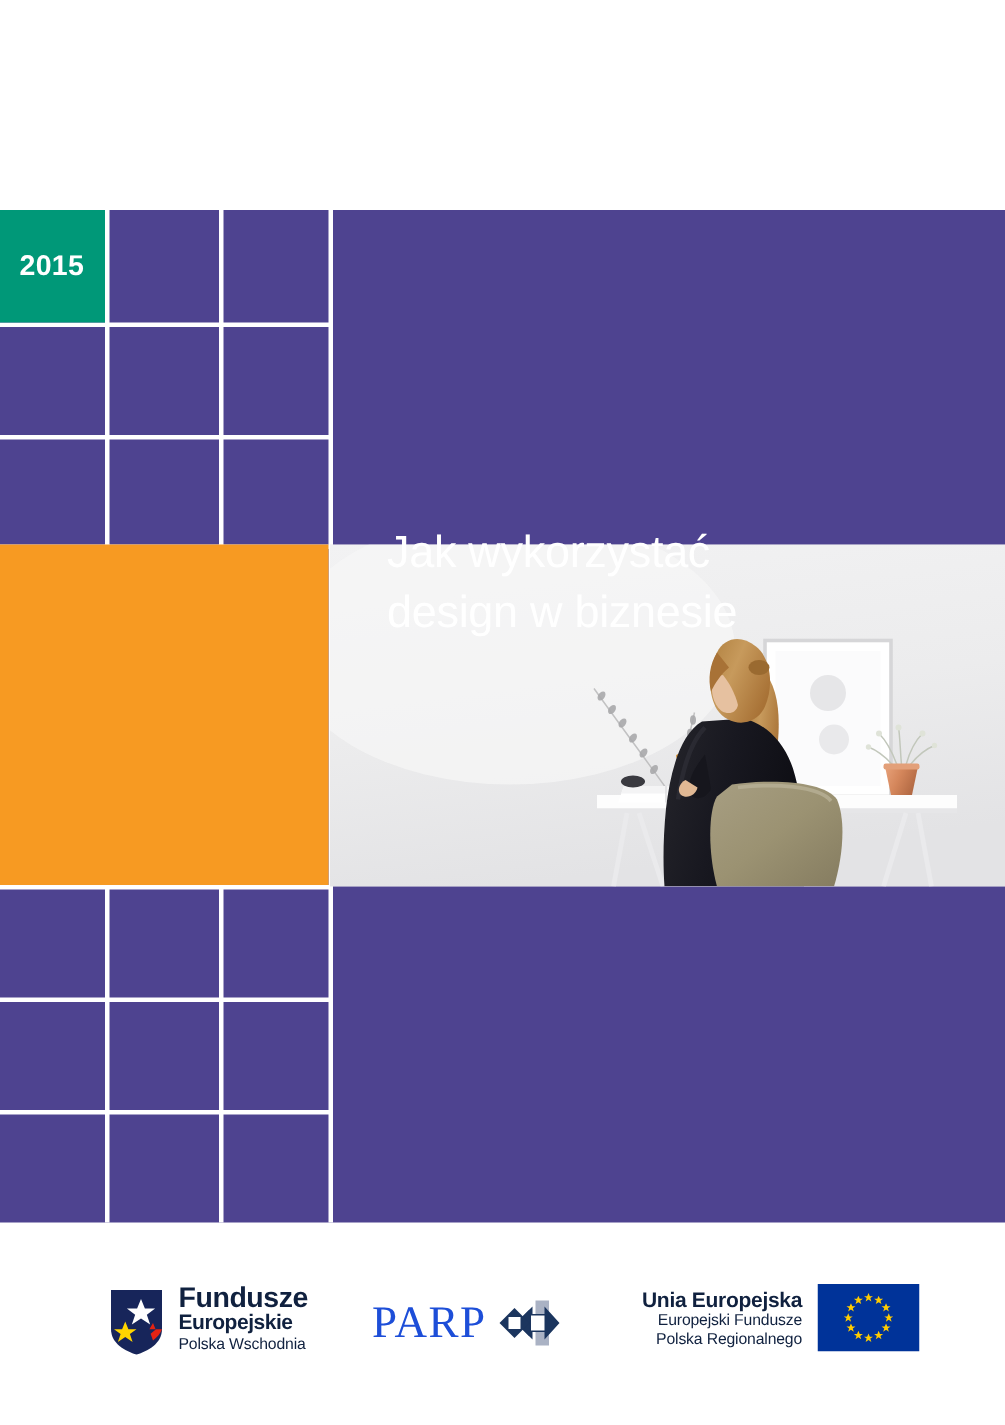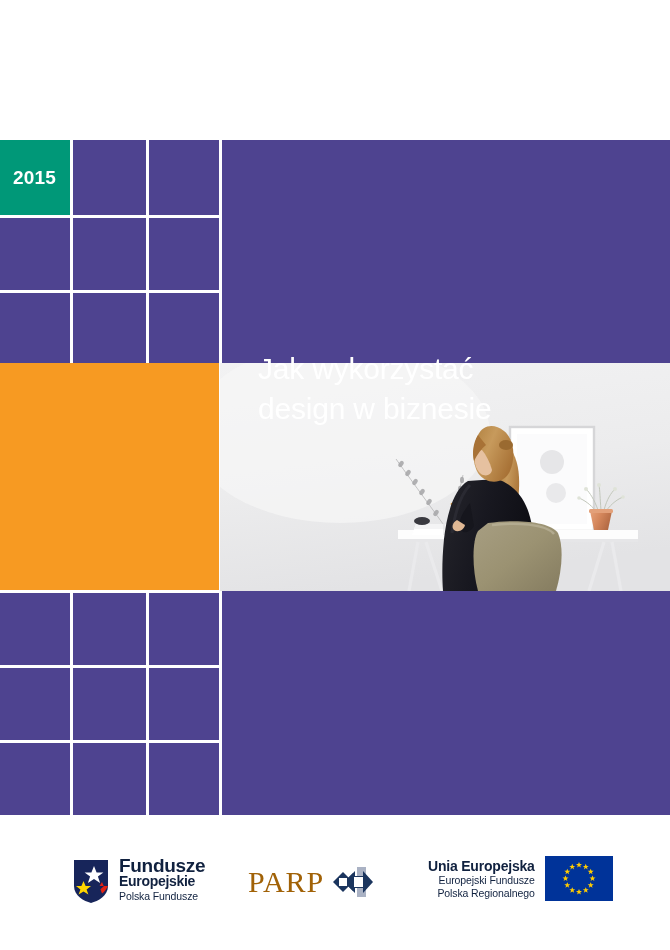--- a/index.html
+++ b/index.html
@@ -115,21 +115,21 @@
 
   .fe-mark { width: 38px; height: 46px; flex: 0 0 auto; }
   .fe-text { margin-left: 9px; color: #10213f; }
   .fe-text .l1 { font-size: 19px; font-weight: bold; line-height: 14.5px; letter-spacing: -0.3px; }
   .fe-text .l2 { font-size: 14px; font-weight: bold; line-height: 14.5px; letter-spacing: -0.3px; }
   .fe-text .l3 { font-size: 10.5px; font-weight: normal; line-height: 14px; letter-spacing: -0.1px; margin-top: 1px; }
 
   .parp-word {
     font-family: "Liberation Serif", serif;
     font-size: 30px;
-    color: #a16207;
+    color: #1d4ed8;
     letter-spacing: 1px;
     line-height: 1;
   }
   .parp-mark { width: 46px; height: 36px; margin-left: 6px; flex: 0 0 auto; }
 
   .ue-text { text-align: right; color: #10213f; margin-right: 10px; }
   .ue-text .u1 { font-size: 14px; font-weight: bold; line-height: 16px; letter-spacing: -0.2px; }
   .ue-text .u2 { font-size: 10.5px; line-height: 13px; letter-spacing: -0.1px; }
   .ue-text .u3 { font-size: 10.5px; line-height: 13px; letter-spacing: -0.1px; }
   .ue-flag { width: 68px; height: 45px; flex: 0 0 auto; }
@@ -286,21 +286,21 @@
     <div class="logo logo-fe">
       <svg class="fe-mark" viewBox="0 0 38 46" xmlns="http://www.w3.org/2000/svg">
         <path d="M2 2 L36 2 L36 28 C36 38, 26 43, 19 45 C12 43, 2 38, 2 28 Z" fill="#17255a"></path>
         <path d="M22 8 L24.6 14.4 L31.4 14.4 L25.9 18.5 L28.1 25 L22 21 L15.9 25 L18.1 18.5 L12.6 14.4 L19.4 14.4 Z" fill="#ffffff"></path>
         <path d="M11.5 23 L13.6 28.1 L19 28.1 L14.6 31.4 L16.4 36.6 L11.5 33.4 L6.6 36.6 L8.4 31.4 L4 28.1 L9.4 28.1 Z" fill="#ffd500"></path>
         <path d="M30 24 L31.7 28.1 L36 28.1 C34.8 31, 32.7 33.6, 30 35.6 L28.4 31.2 L32 28.1 L27.6 28.1 Z" fill="#e42313"></path>
       </svg>
       <div class="fe-text">
         <div class="l1">Fundusze</div>
         <div class="l2">Europejskie</div>
-        <div class="l3">Polska Fundusze</div>
+        <div class="l3">Polska Wschodnia</div>
       </div>
     </div>
 
     <div class="logo logo-parp">
       <span class="parp-word">PARP</span>
       <svg class="parp-mark" viewBox="0 0 46 36" xmlns="http://www.w3.org/2000/svg">
         <rect x="27" y="3" width="9" height="9" fill="#aab2c4"></rect>
         <rect x="27" y="24" width="9" height="9" fill="#aab2c4"></rect>
         <path d="M14 18 L25 7 L25 12 L33 12 L33 7 L43 18 L33 29 L33 24 L25 24 L25 29 Z" fill="#1b355e"></path>
         <path d="M14 18 L23 9 L23 27 Z" fill="#1b355e"></path>

